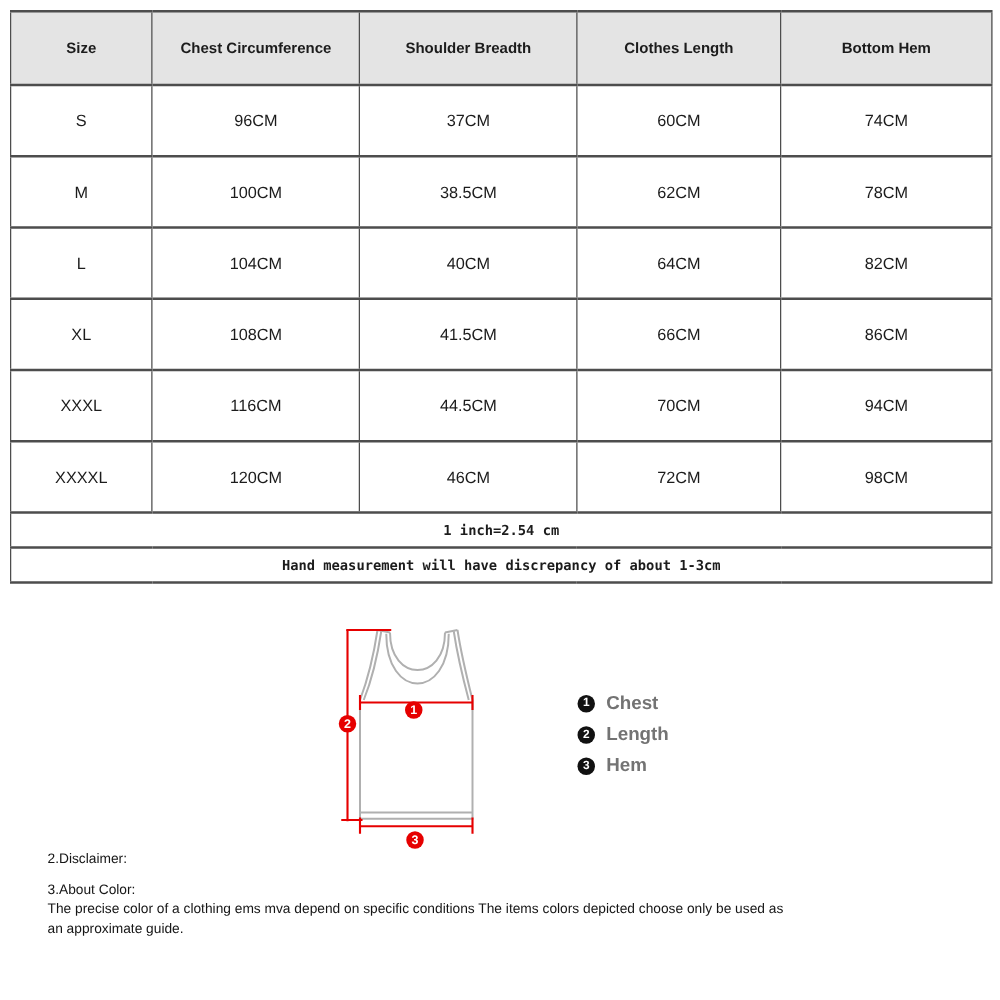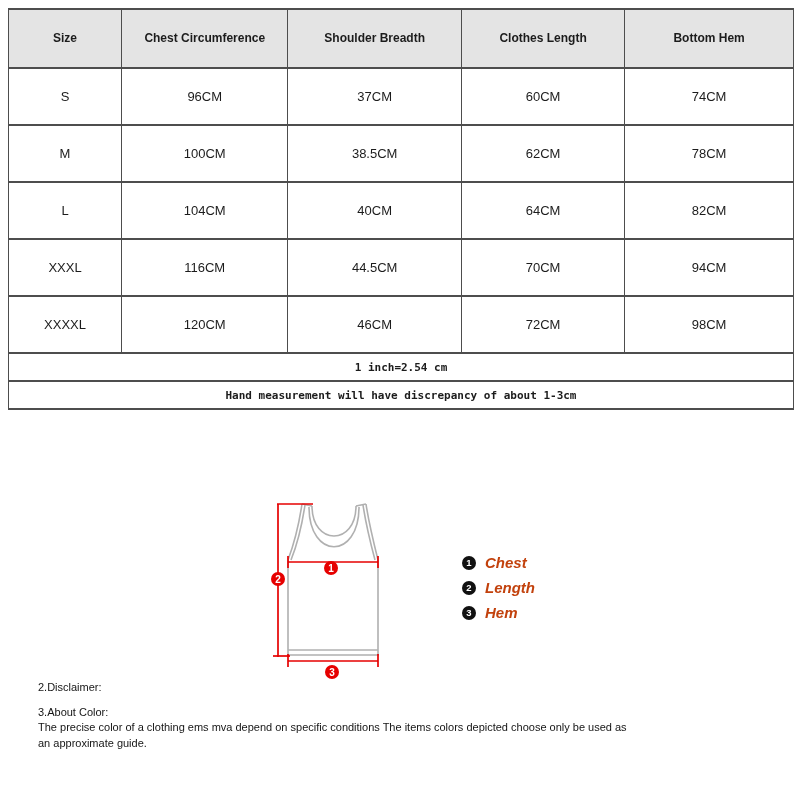--- a/index.html
+++ b/index.html
@@ -18,21 +18,21 @@
   .size-table tr.foot-row td{height:26px;font-family:"DejaVu Sans Mono",monospace;
       font-weight:bold;font-size:11px;}
 
   
   .diagram{position:absolute;left:230px;top:498px;width:340px;height:190px;}
   .legend{position:absolute;left:462px;top:550px;}
   .legend-item{display:flex;align-items:center;height:25px;}
   .lbadge{display:inline-block;width:14px;height:14px;border-radius:50%;background:#111;
       color:#fff;font-size:9.5px;font-weight:bold;line-height:14px;text-align:center;
       margin-right:9px;}
-  .llabel{font-size:15px;font-weight:bold;color:#c2410c;font-style:italic;}
+  .llabel{font-size:15px;font-weight:bold;color:#737373;}
 
   
   .notes{position:absolute;left:38px;top:671px;width:756px;font-size:11px;
       line-height:15.5px;color:#151515;}
   .notes .section{margin:0 0 9px 0;}
   .notes .line{white-space:nowrap;}
 </style>
 </head>
 <body>
 
@@ -69,20 +69,27 @@
         <td>38.5CM</td>
         <td>62CM</td>
         <td>78CM</td>
       </tr>
       <tr>
         <td>L</td>
         <td>104CM</td>
         <td>40CM</td>
         <td>64CM</td>
         <td>82CM</td>
+      </tr>
+      <tr>
+        <td>XL</td>
+        <td>108CM</td>
+        <td>41.5CM</td>
+        <td>66CM</td>
+        <td>86CM</td>
       </tr>
       <tr>
         <td>XXXL</td>
         <td>116CM</td>
         <td>44.5CM</td>
         <td>70CM</td>
         <td>94CM</td>
       </tr>
       <tr>
         <td>XXXXL</td>

